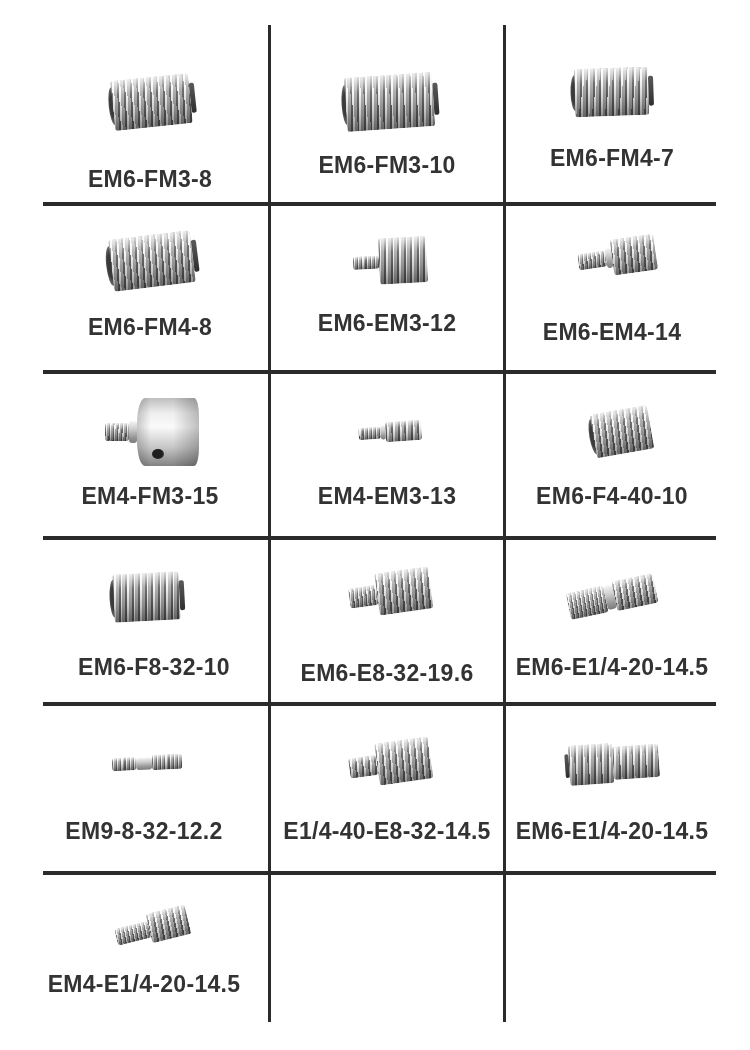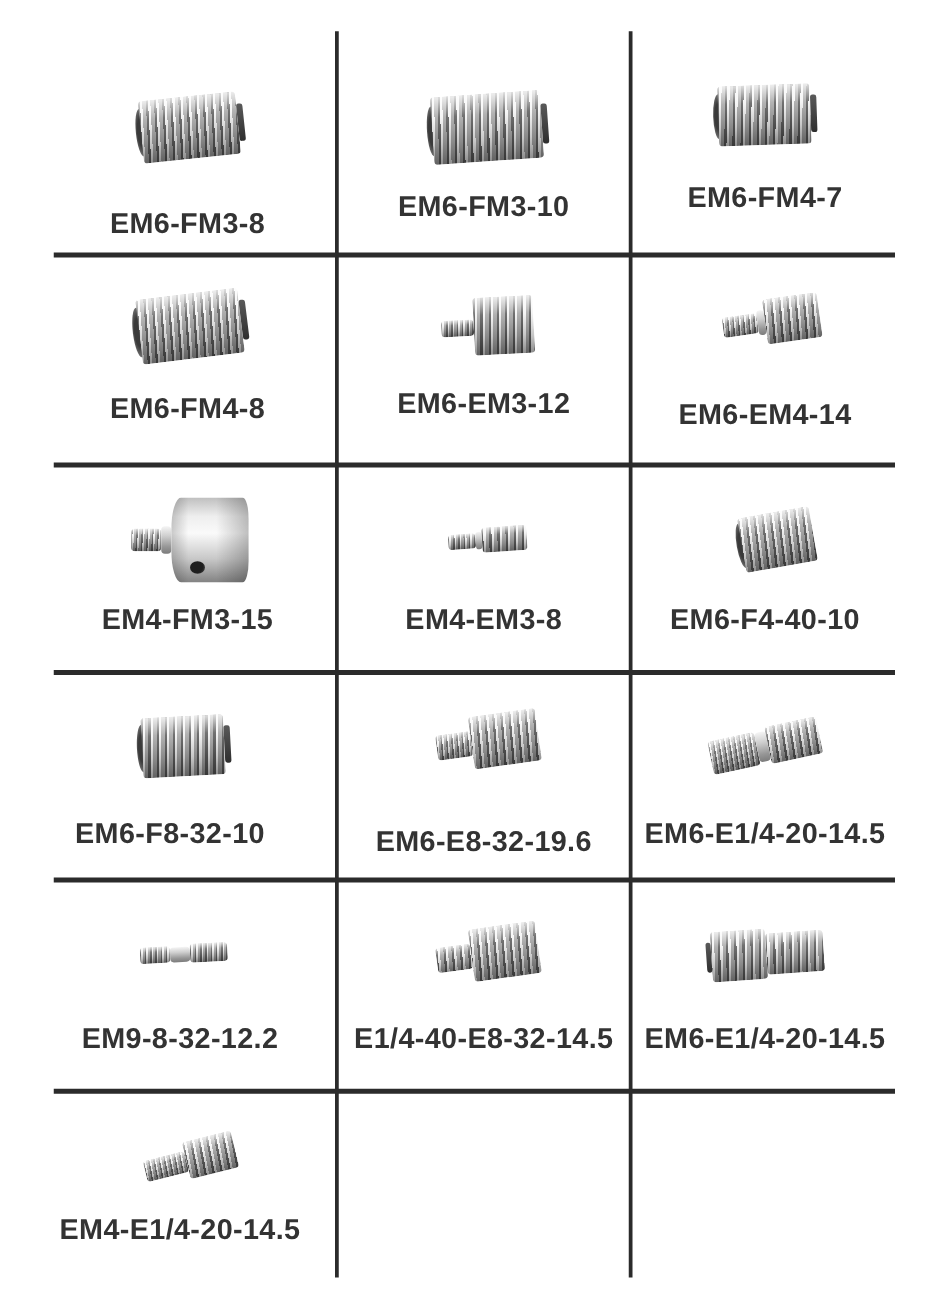--- a/index.html
+++ b/index.html
@@ -112,36 +112,36 @@
         </span>
       </div>
       <figcaption class="label" style="left: 150px; top: 496px;">EM4-FM3-15</figcaption>
     </figure>
     <figure class="cell" style="margin: 0px;">
       <div class="photo" style="left: 390px; top: 432px; transform: translate(-50%, -50%) rotate(-4deg);">
         <span class="seg t-fine" style="width: 22px; height: 12px;"></span>
         <span class="seg t-smooth" style="width: 5px; height: 14px;"></span>
         <span class="seg t-coarse" style="width: 36px; height: 20px;"></span>
       </div>
-      <figcaption class="label" style="left: 387px; top: 496px;">EM4-EM3-8</figcaption>
+      <figcaption class="label" style="left: 387px; top: 496px;">EM4-EM3-13</figcaption>
     </figure>
     <figure class="cell" style="margin: 0px;">
       <div class="photo" style="left: 620px; top: 432px; transform: translate(-50%, -50%) rotate(-10deg);">
         <span class="seg t-bore" style="width: 9px; height: 36px;"></span>
         <span class="seg t-coarse" style="width: 58px; height: 44px;"></span>
       </div>
       <figcaption class="label" style="left: 612px; top: 496px;">EM6-F4-40-10</figcaption>
     </figure>
     <figure class="cell" style="margin: 0px;">
       <div class="photo" style="left: 147px; top: 597px; transform: translate(-50%, -50%) rotate(-3deg);">
         <span class="seg t-bore" style="width: 9px; height: 38px;"></span>
         <span class="seg t-coarse" style="width: 66px; height: 48px;"></span>
         <span class="seg t-slot" style="width: 5px; height: 30px;"></span>
       </div>
-      <figcaption class="label" style="left: 136px; top: 667px;">EM6-F8-32-10</figcaption>
+      <figcaption class="label" style="left: 154px; top: 667px;">EM6-F8-32-10</figcaption>
     </figure>
     <figure class="cell" style="margin: 0px;">
       <div class="photo" style="left: 390px; top: 593px; transform: translate(-50%, -50%) rotate(-8deg);">
         <span class="seg t-fine" style="width: 28px; height: 20px;"></span>
         <span class="seg t-coarse" style="width: 54px; height: 42px;"></span>
       </div>
       <figcaption class="label" style="left: 387px; top: 673px;">EM6-E8-32-19.6</figcaption>
     </figure>
     <figure class="cell" style="margin: 0px;">
       <div class="photo" style="left: 612px; top: 597px; transform: translate(-50%, -50%) rotate(-12deg);">

